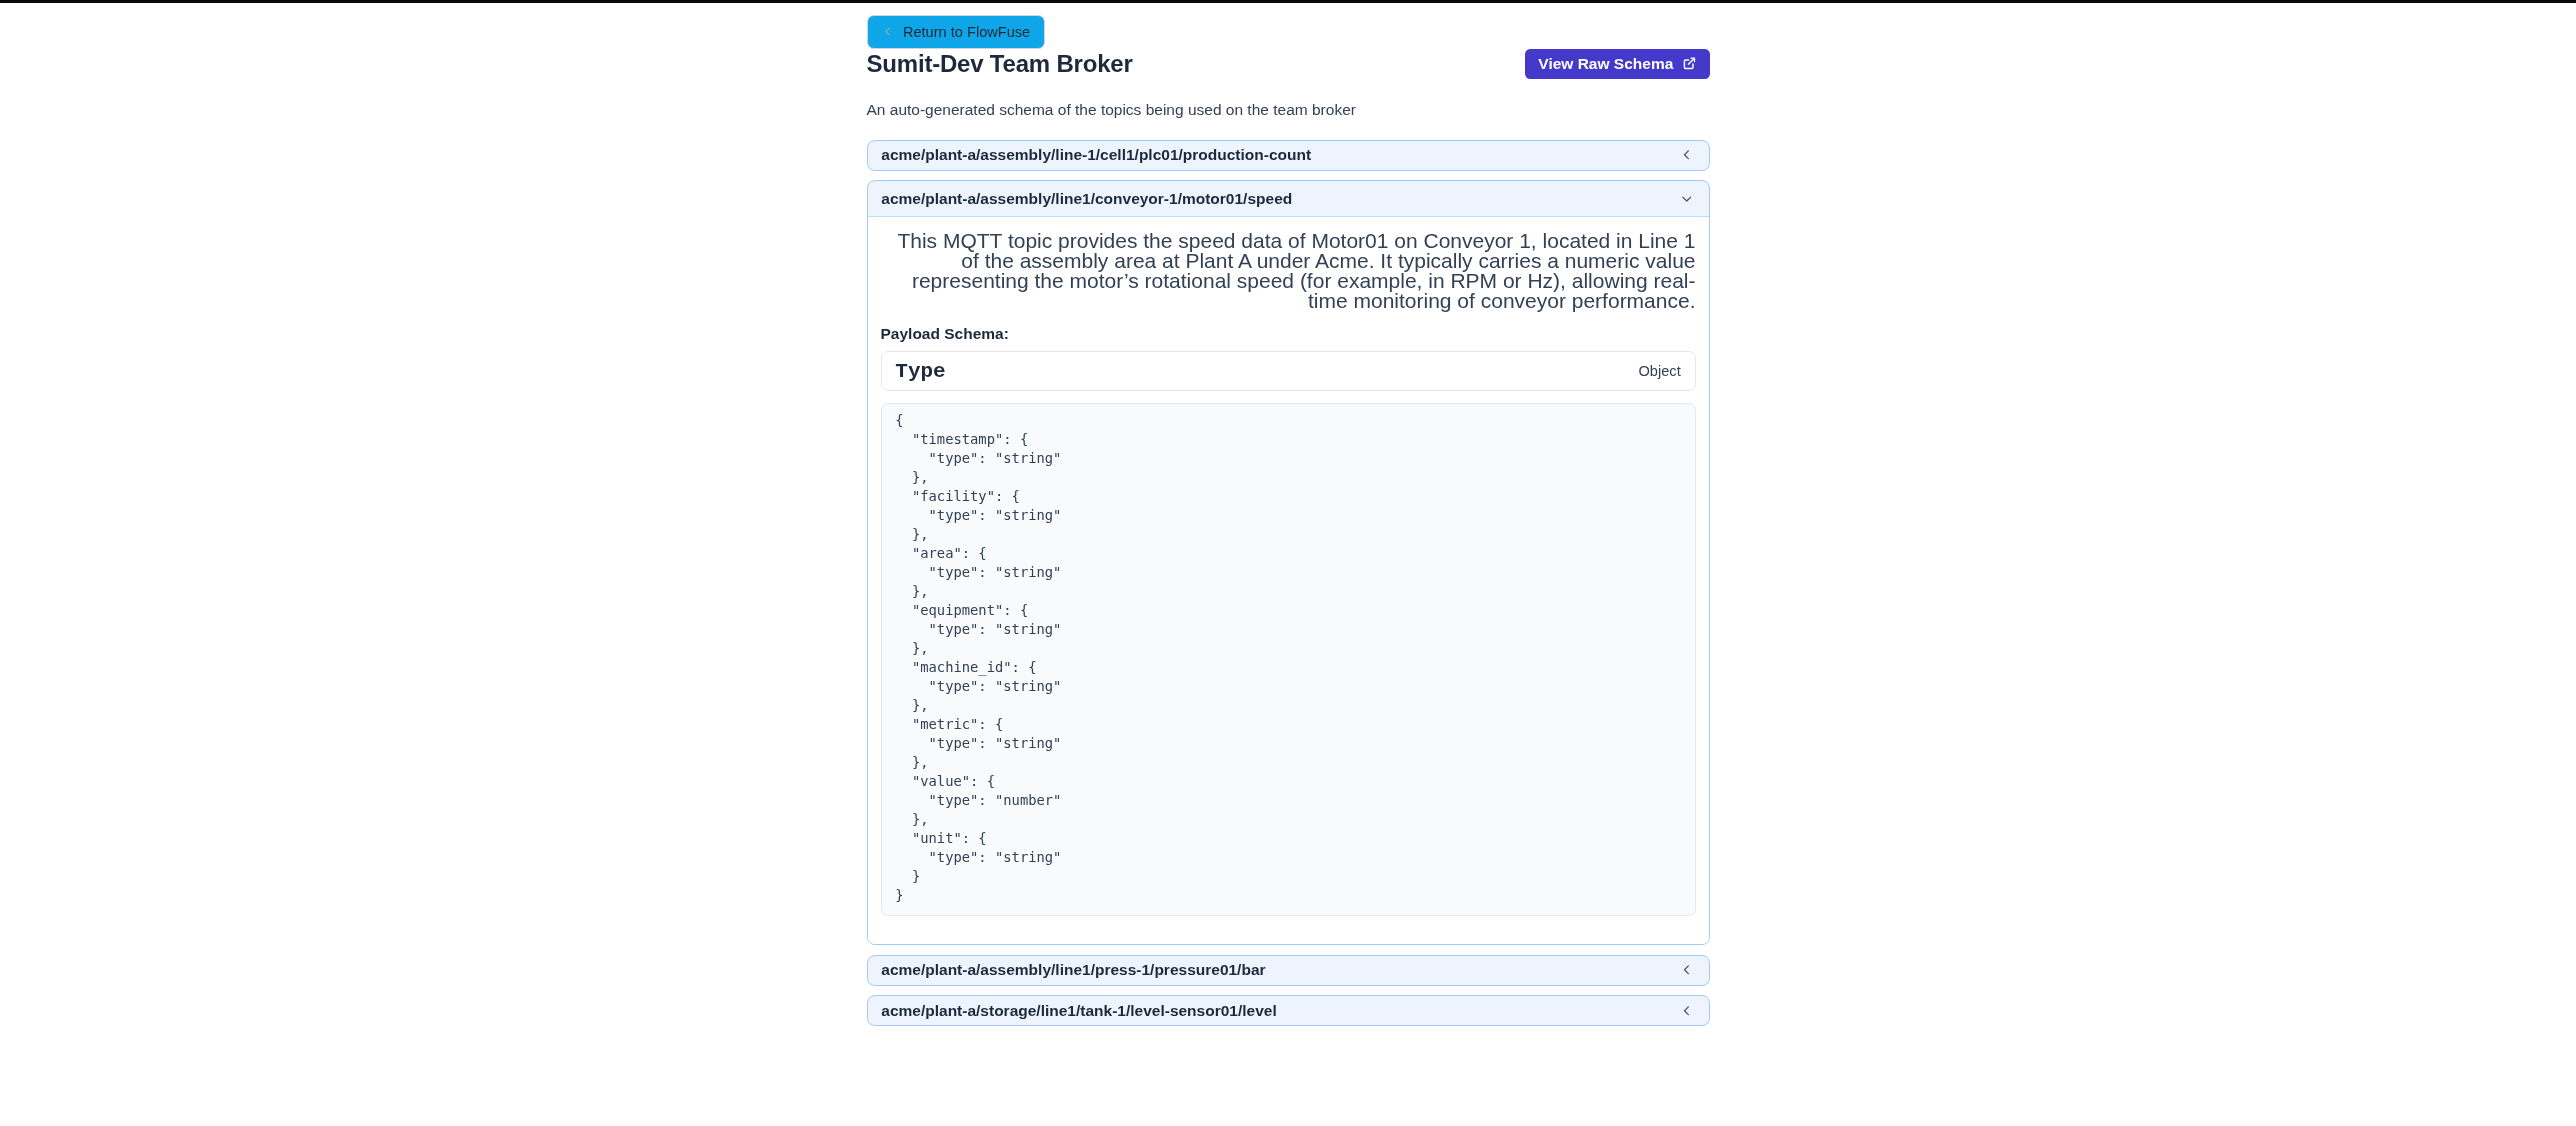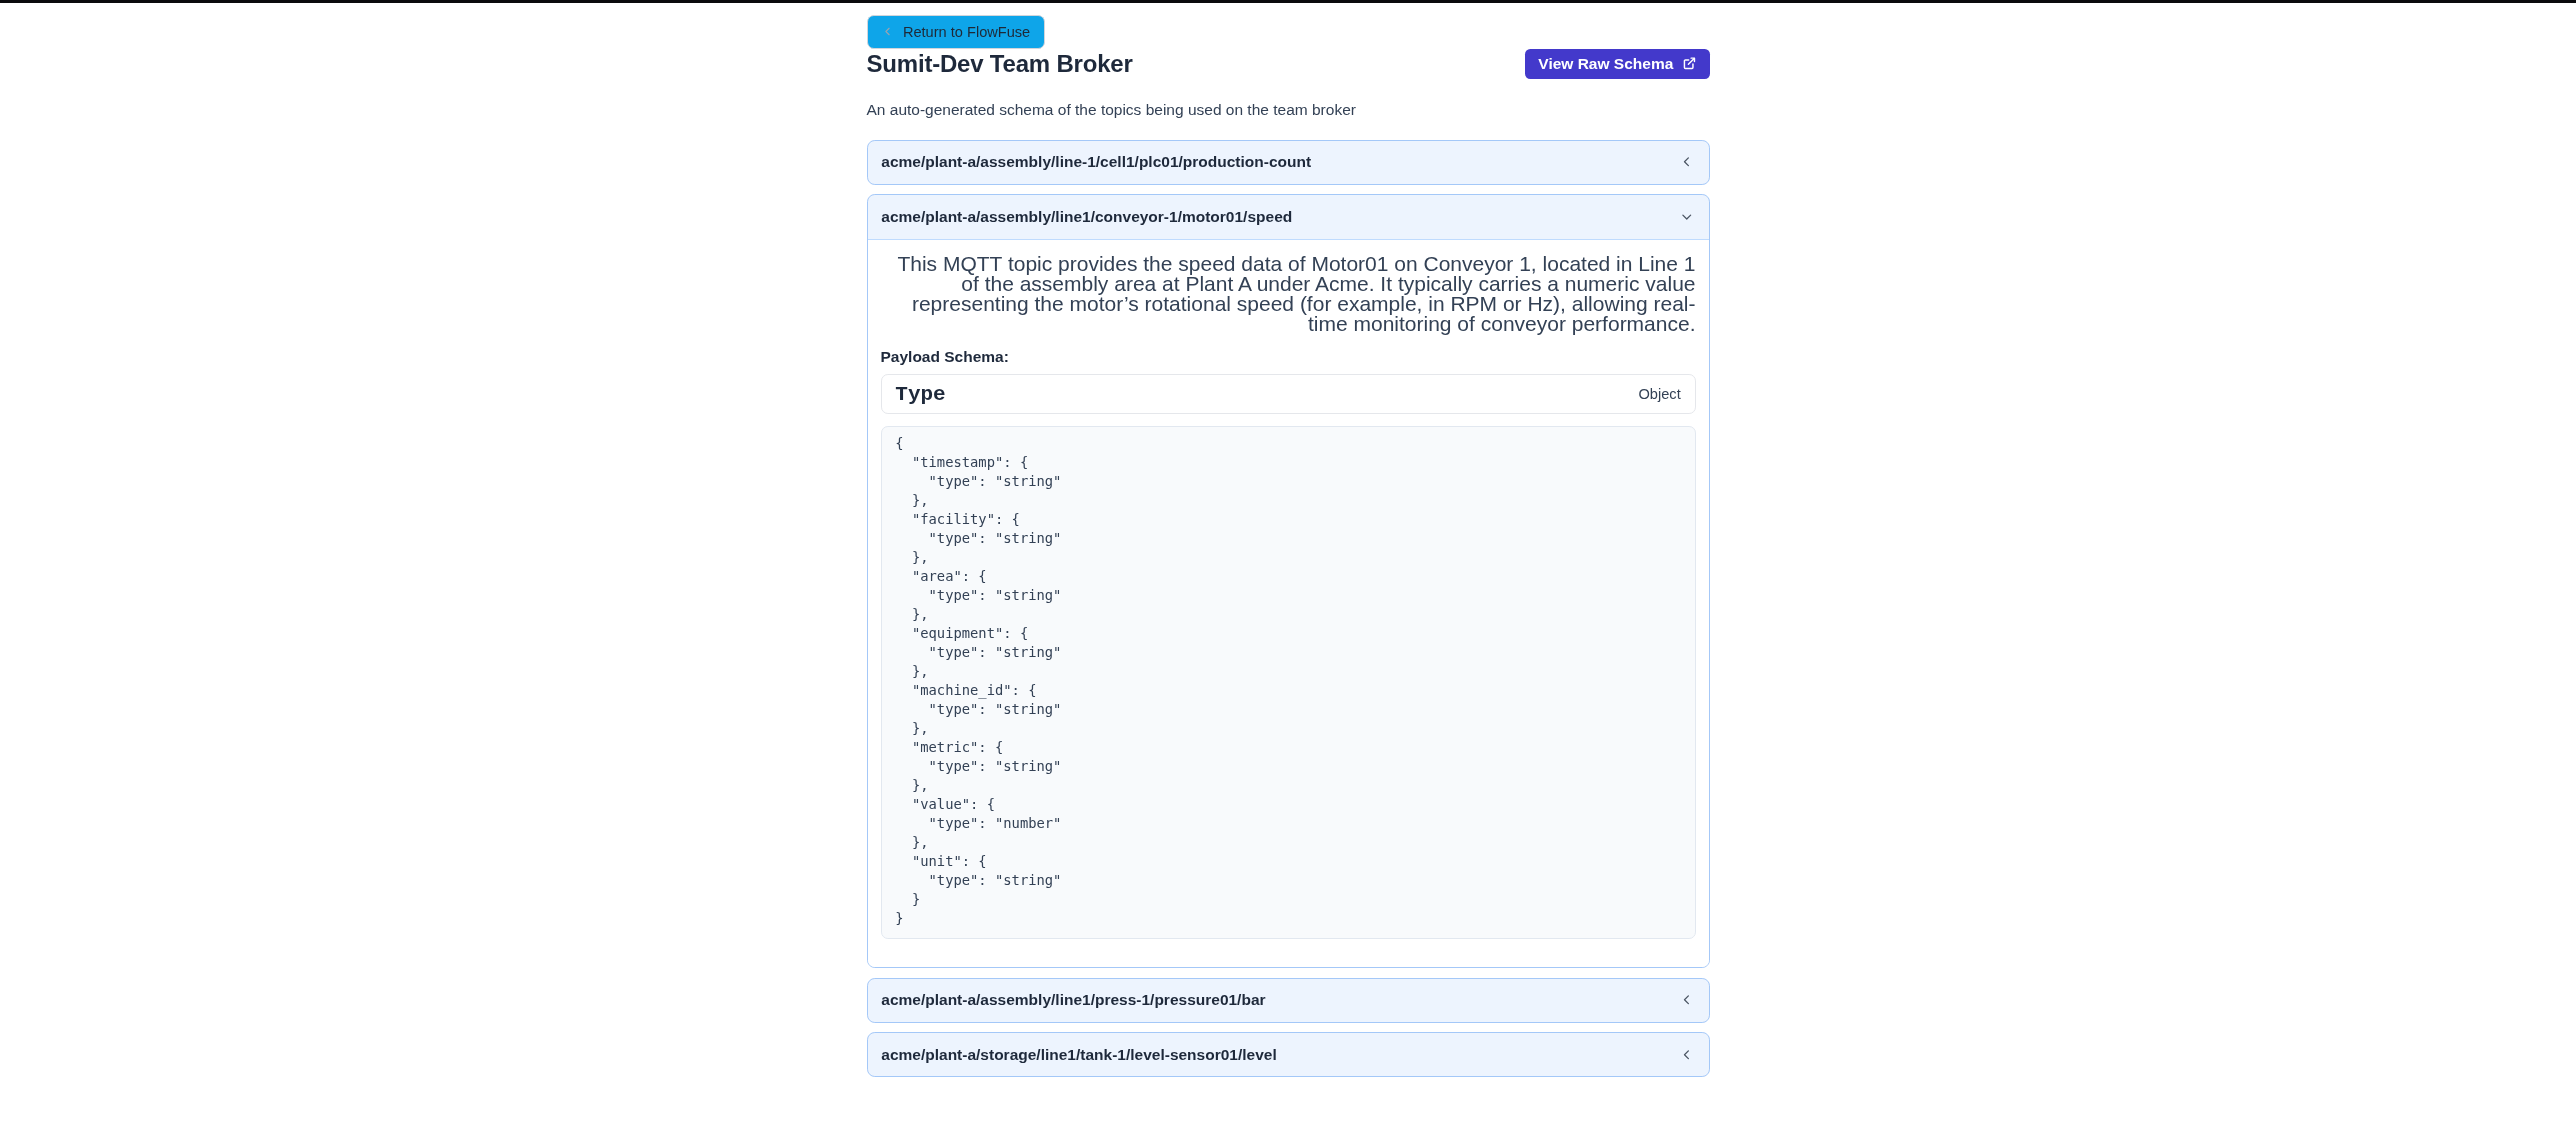--- a/index.html
+++ b/index.html
@@ -49,27 +49,27 @@
 
   .accordion-list{margin-top:20.7px;}
   .acc-item{
     border:0.9px solid var(--acc-border);
     border-radius:7.8px;
     background:var(--acc-bg);
     margin-bottom:9.5px;
     overflow:hidden;
   }
   .acc-header{
-    height:43px;padding:0 13.8px;
+    height:29px;padding:0 13.8px;
     display:flex;justify-content:space-between;align-items:center;
     cursor:pointer;
   }
   .acc-topic{font-size:15.5px;font-weight:600;color:var(--ink);}
   .acc-chevron svg{display:block;}
-  .acc-item.expanded .acc-header{border-bottom:0.9px solid var(--acc-divider);height:45px;text-align:center;}
+  .acc-item.expanded .acc-header{border-bottom:0.9px solid var(--acc-divider);height:36px;text-align:center;}
   .acc-body{background:#ffffff;padding:13.8px 13px 13.8px 13px;}
 
   .desc-label{font-size:15.5px;font-weight:bold;color:var(--ink);margin:0.9px 0 5.2px;}
   .desc-text{font-size:21px;line-height:20px;color:var(--body-ink);text-align:right;}
   .payload-label{font-size:15.5px;font-weight:bold;color:var(--ink);margin:13.8px 0 8.6px;}
 
   .type-row{
     border:0.9px solid var(--gray-border);border-radius:6.9px;background:#ffffff;
     height:40px;padding:0 13.8px;
     display:flex;justify-content:space-between;align-items:center;

